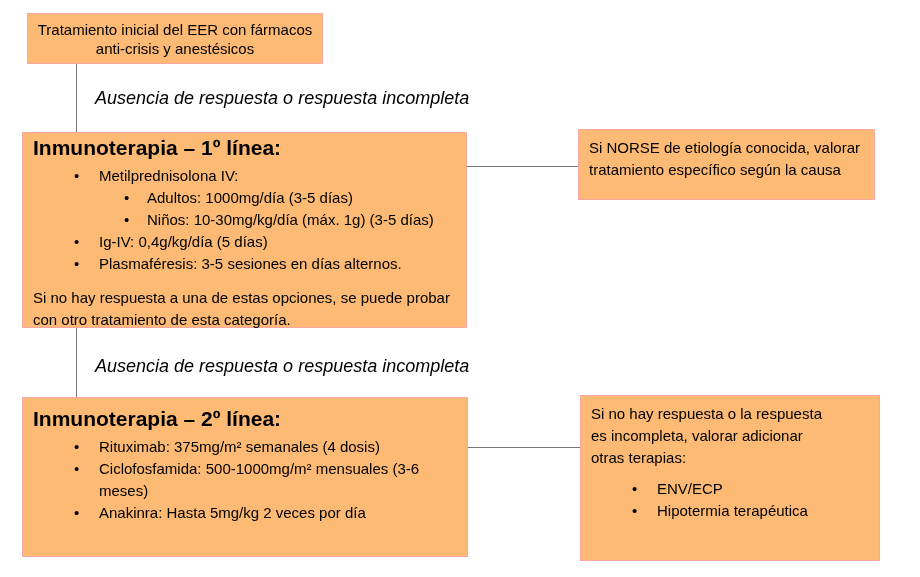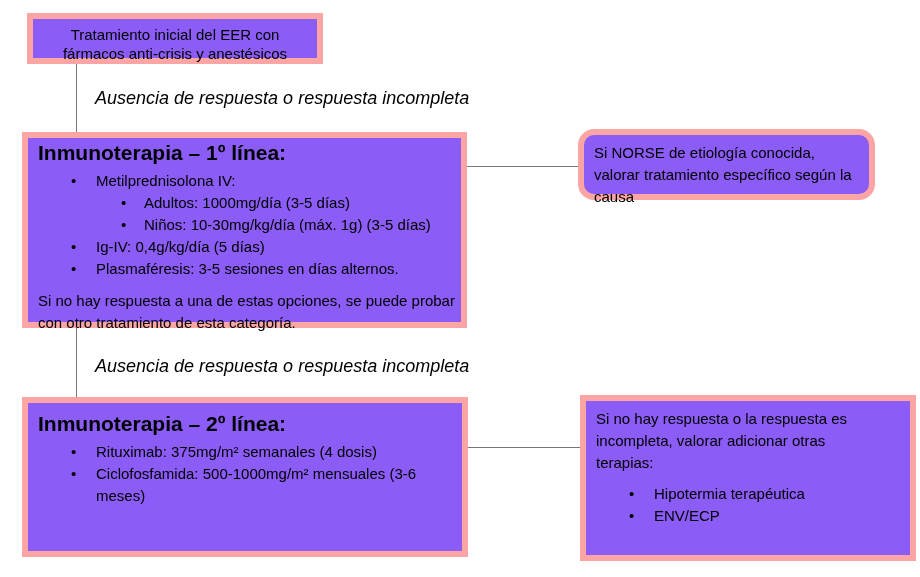--- a/index.html
+++ b/index.html
@@ -9,43 +9,43 @@
     width: 920px;
     height: 577px;
     background: #ffffff;
     font-family: "Liberation Sans", sans-serif;
     color: #000000;
     font-size: 15px;
     overflow: hidden;
   }
   .box {
     position: absolute;
-    background: #8b5cf6;
-    border: 6px solid #fca5a5;
+    background: #fdba74;
+    border: 1px solid #fca5a5;
   }
   .vline { position: absolute; width: 1px; background: #787878; }
   .hline { position: absolute; height: 1px; background: #787878; }
   .flow-label {
     position: absolute;
     font-style: italic;
     font-size: 18px;
     white-space: nowrap;
   }
   .box-initial {
     left: 27px; top: 13px; width: 296px; height: 51px;
     text-align: center;
     padding: 6px 8px;
     line-height: 19px;
   }
   .box-first { left: 22px; top: 132px; width: 445px; height: 196px; padding: 6px 6px 6px 10px; }
-  .box-norse { left: 578px; top: 129px; width: 297px; height: 71px; padding: 7px 14px 7px 10px; line-height: 22px; border-radius: 16px; }
+  .box-norse { left: 578px; top: 129px; width: 297px; height: 71px; padding: 7px 14px 7px 10px; line-height: 22px; }
   .box-second { left: 22px; top: 397px; width: 446px; height: 160px; padding: 12px 8px 6px 10px; }
-  .box-adjunct { left: 580px; top: 395px; width: 336px; height: 166px; padding: 7px 48px 7px 10px; line-height: 22px; }
+  .box-adjunct { left: 580px; top: 395px; width: 300px; height: 166px; padding: 7px 48px 7px 10px; line-height: 22px; }
   .box-title { font-weight: bold; font-size: 21px; line-height: 18px; }
-  .blist { list-style: none; margin: 4px; padding: 0; }
+  .blist { list-style: none; margin: 12px; padding: 0; }
   .blist li { position: relative; line-height: 22px; }
   .lvl1 { margin-top: 8px; }
   .lvl1 > li { padding-left: 54px; }
   .lvl1 > li::before { content: "\2022"; position: absolute; left: 29px; }
   .lvl2 { margin: 0; padding: 0; list-style: none; }
   .lvl2 > li { padding-left: 48px; }
   .lvl2 > li::before { content: "\2022"; position: absolute; left: 25px; }
   .note {
     margin-top: 10px;
     line-height: 22px;
@@ -93,26 +93,27 @@
   </div>
 
   <div class="vline vline-2"></div>
   <div class="flow-label label-2">Ausencia de respuesta o respuesta incompleta</div>
 
   <div class="box box-second">
     <div class="box-title">Inmunoterapia – 2º línea:</div>
     <ul class="blist lvl1">
       <li>Rituximab: 375mg/m² semanales (4 dosis)</li>
       <li>Ciclofosfamida: 500-1000mg/m² mensuales (3-6 meses)</li>
+      <li>Anakinra: Hasta 5mg/kg 2 veces por día</li>
     </ul>
   </div>
 
   <div class="hline hline-2"></div>
 
   <div class="box box-adjunct">
     <div>Si no hay respuesta o la respuesta es incompleta, valorar adicionar otras terapias:</div>
     <ul class="blist lvl1 adjunct-list">
+      <li>ENV/ECP</li>
       <li>Hipotermia terapéutica</li>
-      <li>ENV/ECP</li>
     </ul>
   </div>
 
 </div>
 
 </body></html>

